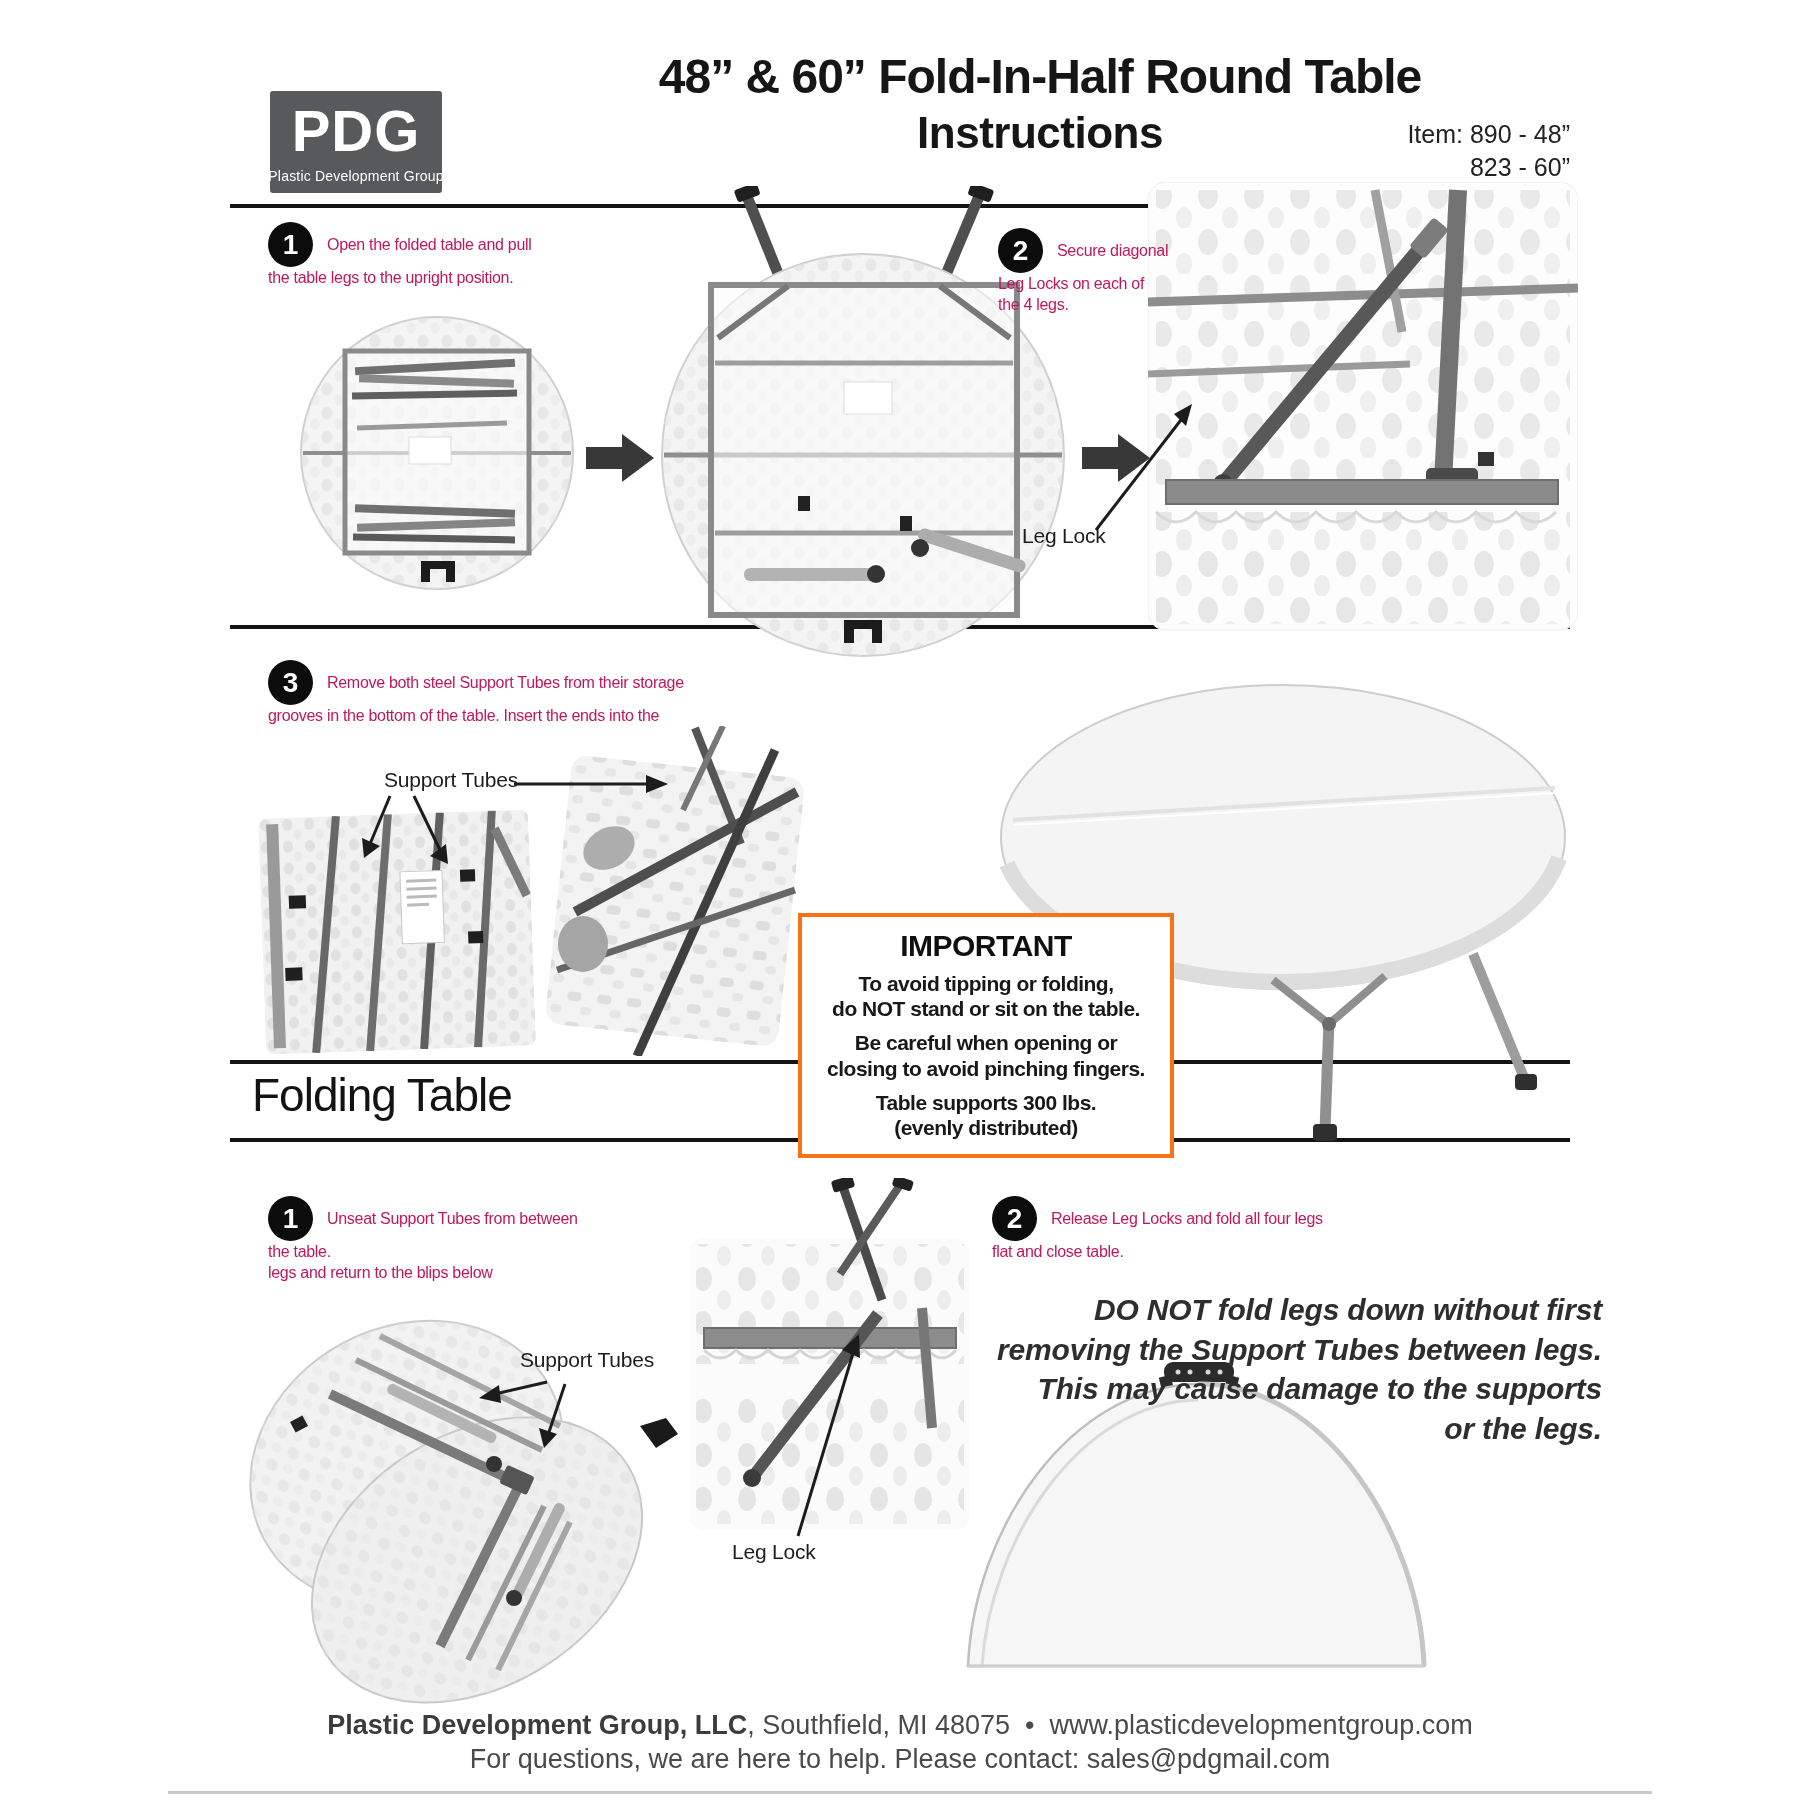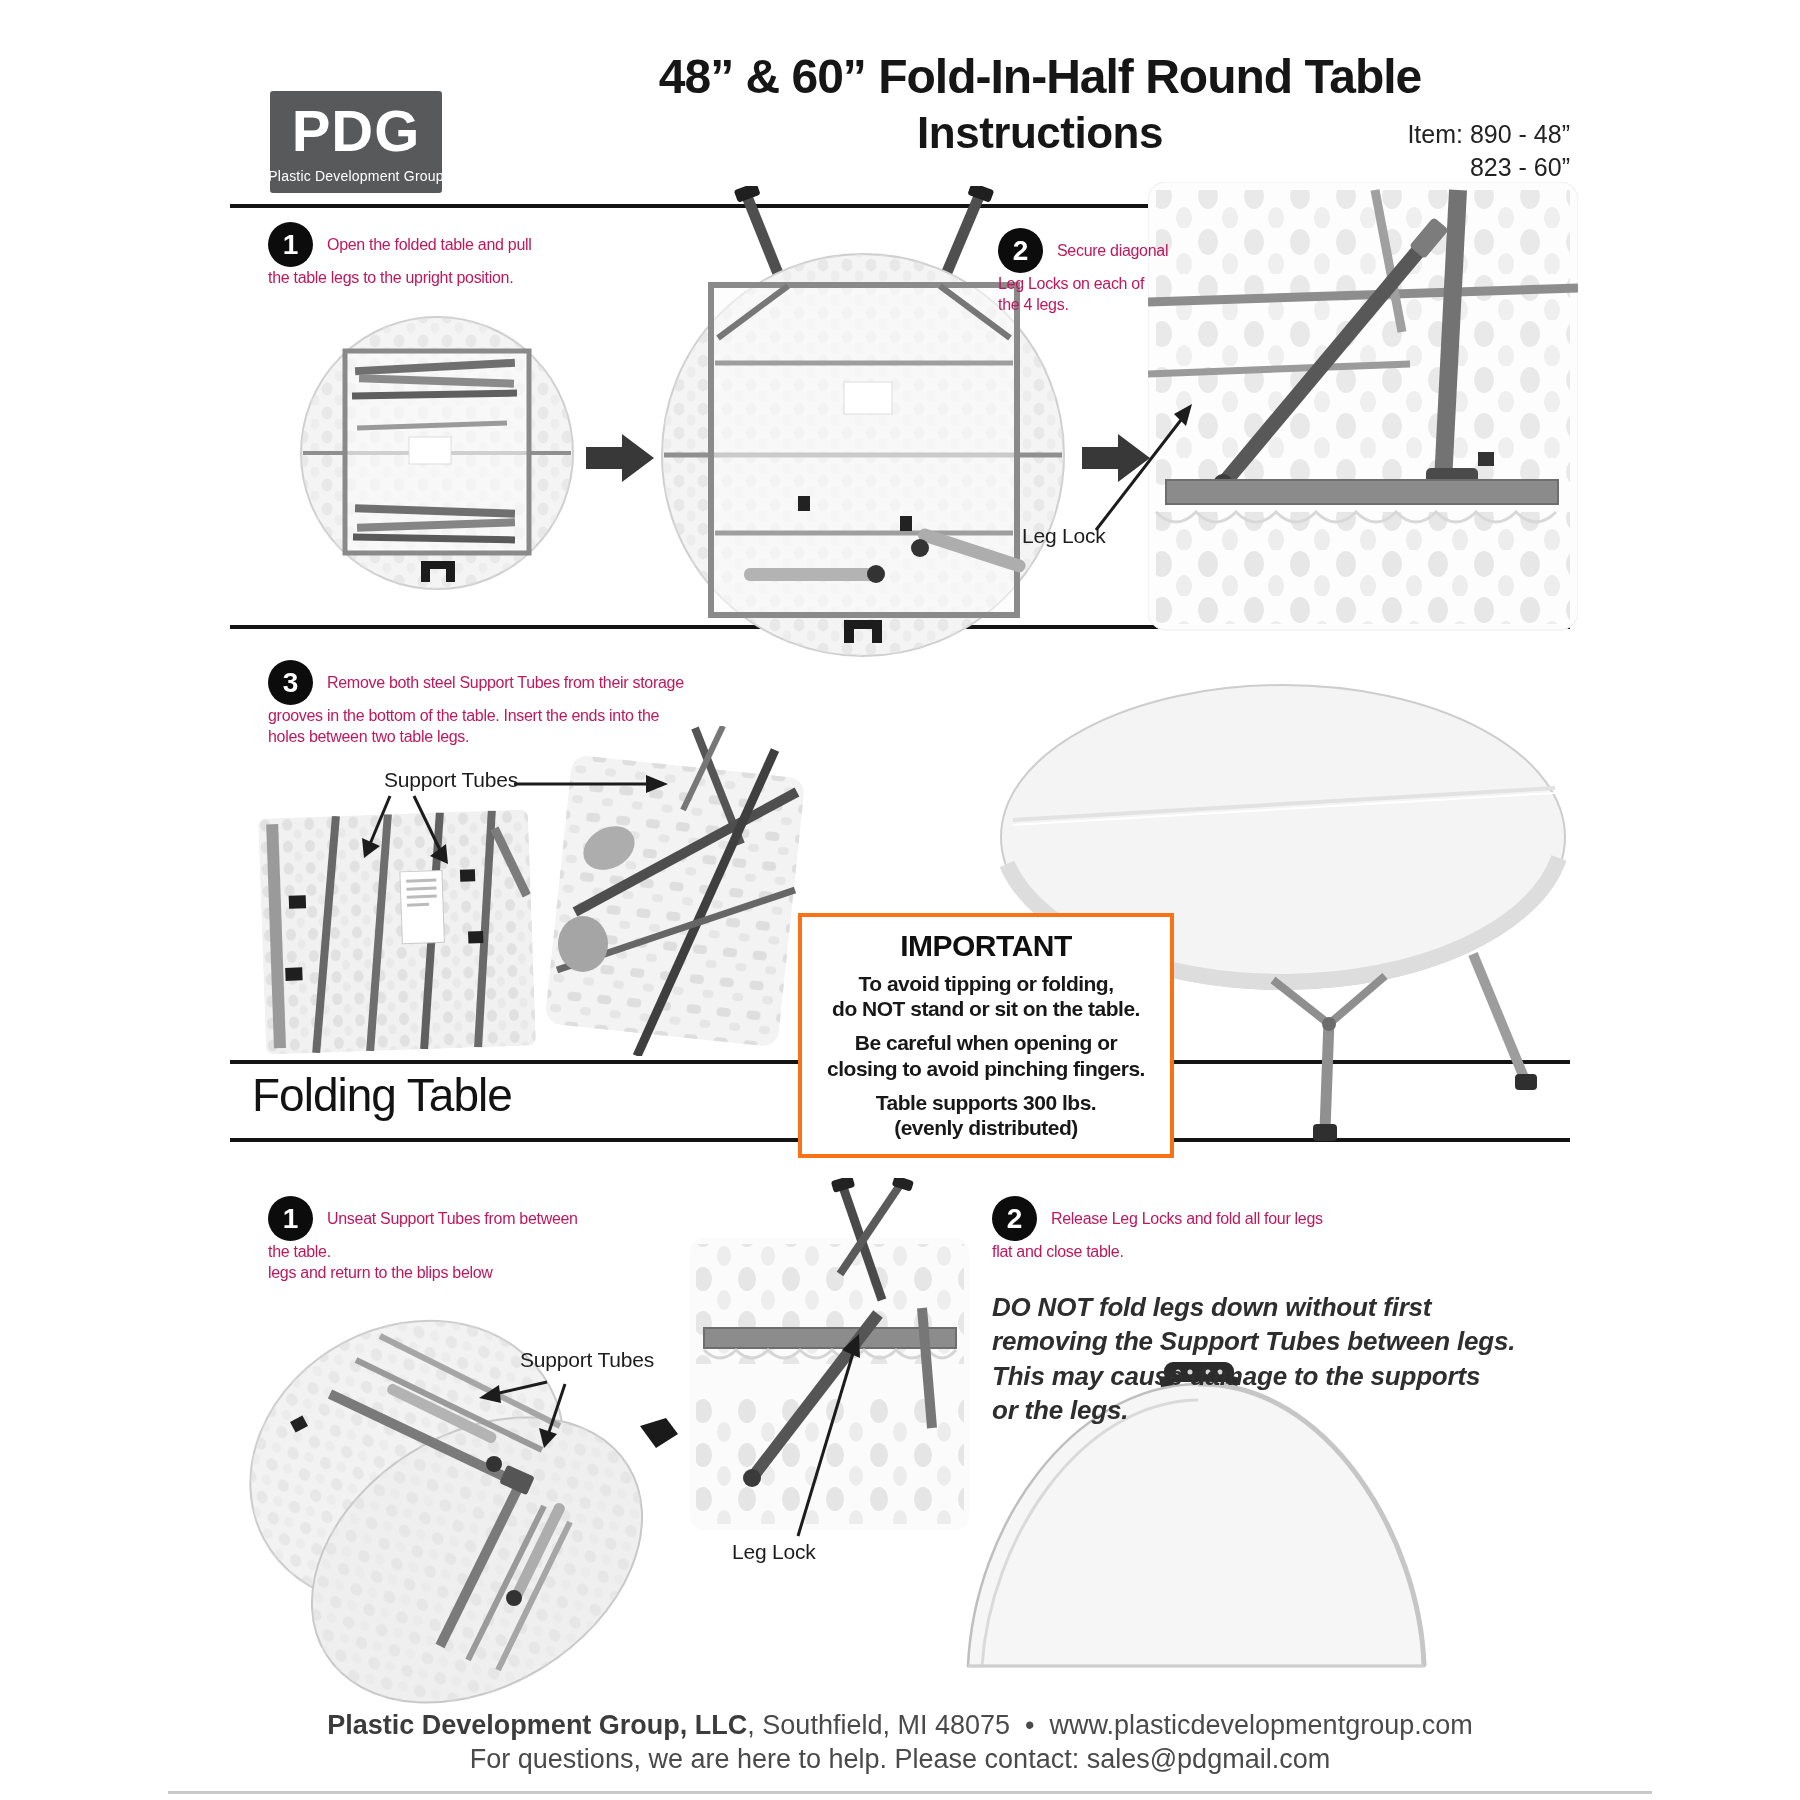--- a/index.html
+++ b/index.html
@@ -18,21 +18,21 @@
   .title-main { font-size:48px; font-weight:bold; letter-spacing:-1px; color:#161616; line-height:1.05; }
   .title-sub  { font-size:44px; font-weight:bold; letter-spacing:-0.5px; color:#161616; margin-top:6px; }
   .item-block { left:1330px; top:118px; width:240px; text-align:right; font-size:25px; color:#222; line-height:1.3; z-index:3; }
 
   
   .step { z-index:4; }
   .step-line { font-size:16px; letter-spacing:-0.3px; color:#be185d; line-height:1.33; }
   .step-head { display:flex; align-items:center; gap:14px; }
   .badge { display:inline-flex; flex:0 0 auto; width:45px; height:45px; border-radius:50%; background:#0c0c0c;
            color:#fff; font-size:28px; font-weight:bold; align-items:center; justify-content:center; }
-  .warn { font-size:26px; font-weight:bold; font-style:italic; color:#2e2e2e; line-height:1.32; letter-spacing:-0.2px; z-index:4; }
+  .warn { font-size:30px; font-weight:bold; font-style:italic; color:#2e2e2e; line-height:1.32; letter-spacing:-0.2px; z-index:4;text-align:right; }
 
   .photo-label { font-size:21px; color:#1d1d1d; letter-spacing:-0.2px; white-space:nowrap; z-index:5; }
 
   
   .important { left:798px; top:913px; width:376px; background:#fff; border:4px solid #f97316;
                padding:12px 8px 14px 8px; text-align:center; z-index:6; }
   .important-title { font-size:30px; font-weight:bold; color:#101010; letter-spacing:-0.5px; margin-bottom:8px; }
   .important-line { font-size:21px; font-weight:bold; color:#181818; letter-spacing:-0.5px; line-height:1.2; white-space:nowrap; }
   .important-par { margin-bottom:9px; }
   .important-par:last-child { margin-bottom:0; }
@@ -175,21 +175,20 @@
   </svg>
 
   <div class="hr" style="left:230px; top:625px; width:1340px;"></div>
 
   <div class="abs step" style="left:268px; top:660px; width:790px;">
     <div class="step-head">
       <span class="badge">3</span>
       <span class="step-line">Remove both steel Support Tubes from their storage</span>
     </div>
     <div class="step-line">grooves in the bottom of the table. Insert the ends into the</div>
-    <div class="step-line">holes between two table legs.</div>
   </div>
 
   <span class="abs photo-label" style="left:384px; top:768px;">Support Tubes</span>
   <svg class="abs conn" style="left:512px; top:770px;" width="160" height="28" viewBox="0 0 160 28">
     <line x1="2" y1="14" x2="136" y2="14" stroke="#1c1c1c" stroke-width="3"></line>
     <polygon points="156,14 134,5 134,23" fill="#1c1c1c"></polygon>
   </svg>
   <svg class="abs conn" style="left:352px; top:792px;" width="120" height="90" viewBox="0 0 120 90">
     <line x1="38" y1="4" x2="18" y2="52" stroke="#1c1c1c" stroke-width="3"></line>
     <polygon points="12,66 10,46 28,54" fill="#1c1c1c"></polygon>

